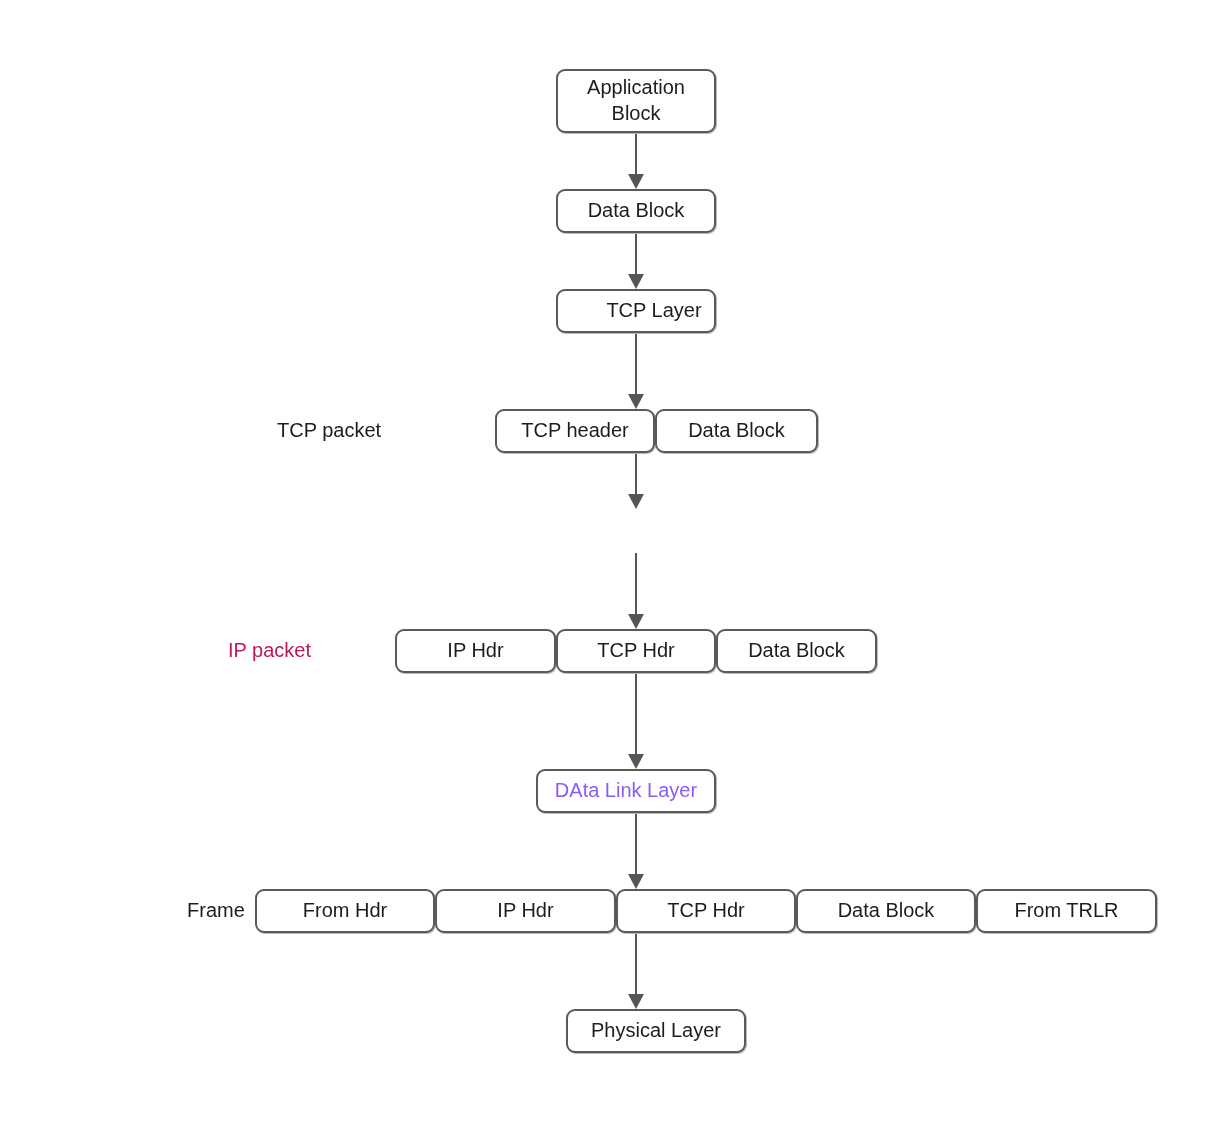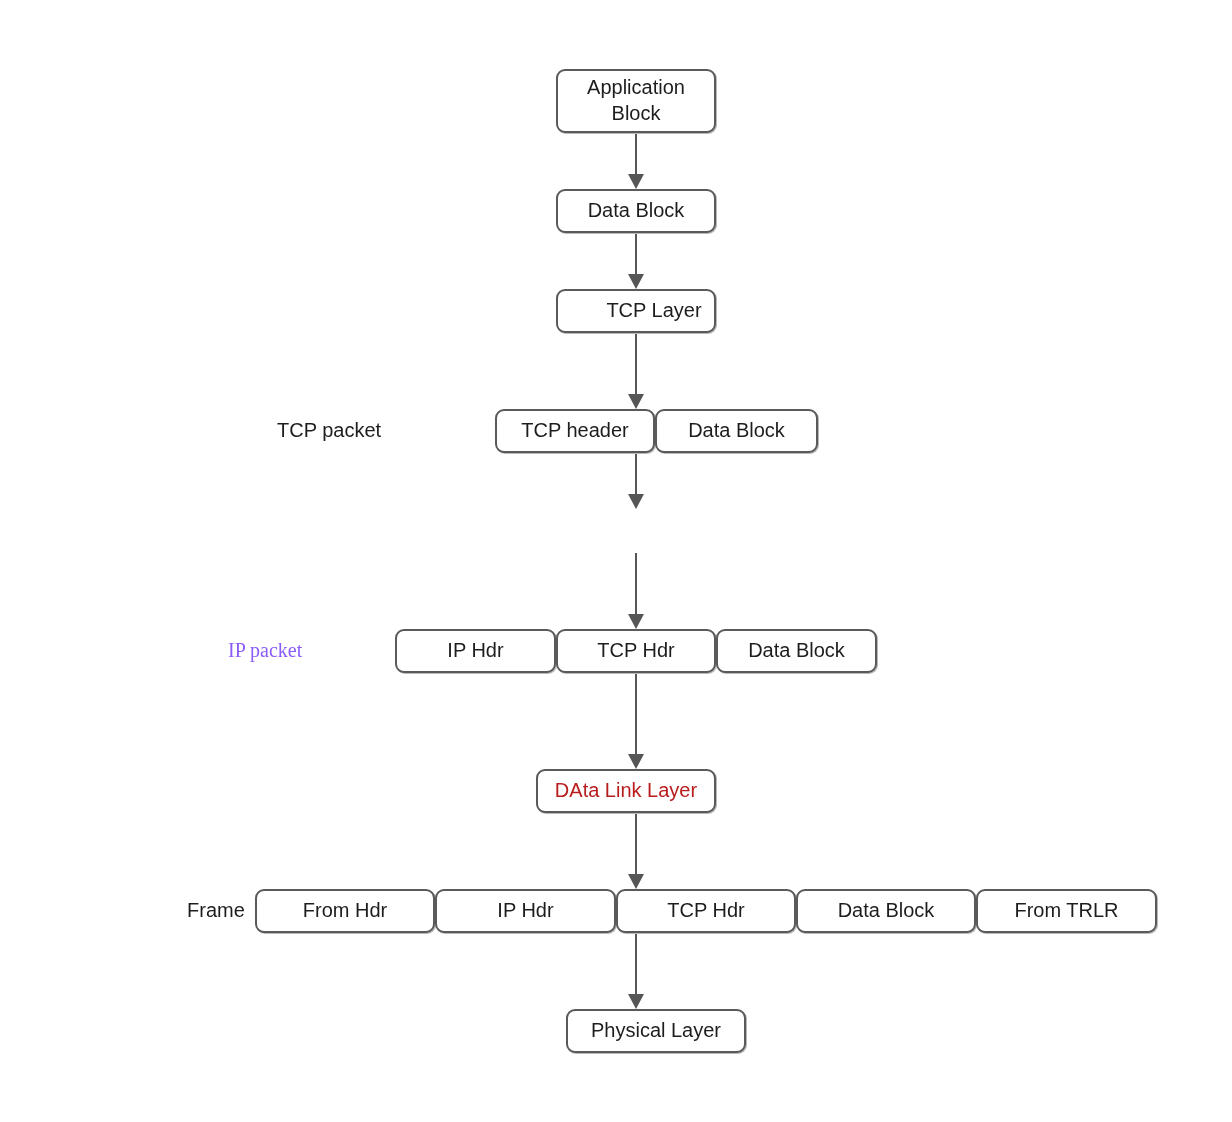--- a/index.html
+++ b/index.html
@@ -106,26 +106,26 @@
       <div class="head" style="border-top-color: rgb(86, 86, 86);"></div>
     </div>
     <div class="arrow" style="left: 626px; top: 933px; width: 20px; height: 76px;">
       <div class="shaft" style="height: 61px; background: rgb(86, 86, 86);"></div>
       <div class="head" style="border-top-color: rgb(86, 86, 86);"></div>
     </div>
     <div class="node" style="left: 556px; top: 69px; width: 160px; height: 64px; border-color: rgb(90, 90, 90); color: rgb(29, 29, 29);">Application
 Block</div>
     <div class="node" style="left: 556px; top: 189px; width: 160px; height: 44px; border-color: rgb(90, 90, 90); color: rgb(29, 29, 29);">Data Block</div>
     <div class="node" style="left: 556px; top: 289px; width: 160px; height: 44px; border-color: rgb(90, 90, 90); color: rgb(29, 29, 29); padding-left: 36px;">TCP Layer</div>
-    <div class="node" style="left: 536px; top: 769px; width: 180px; height: 44px; border-color: rgb(90, 90, 90); color: #b91c1c;">DAta Link Layer</div>
+    <div class="node" style="left: 536px; top: 769px; width: 180px; height: 44px; border-color: rgb(90, 90, 90); color: #8b5cf6;">DAta Link Layer</div>
     <div class="node" style="left: 566px; top: 1009px; width: 180px; height: 44px; border-color: rgb(90, 90, 90); color: rgb(29, 29, 29);">Physical Layer</div>
     <div class="row-label" style="left: 277px; top: 419px; color: rgb(29, 29, 29);">TCP packet</div>
     <div class="node" style="left: 495px; top: 409px; width: 160px; height: 44px; border-color: rgb(90, 90, 90); color: rgb(29, 29, 29);">TCP header</div>
     <div class="node" style="left: 655px; top: 409px; width: 163px; height: 44px; border-color: rgb(90, 90, 90); color: rgb(29, 29, 29);">Data Block</div>
-    <div class="row-label" style="left: 228px; top: 639px; color: #8b5cf6; font-family: Liberation Serif, serif;">IP packet</div>
+    <div class="row-label" style="left: 228px; top: 639px; color: #be185d;">IP packet</div>
     <div class="node" style="left: 395px; top: 629px; width: 161px; height: 44px; border-color: rgb(90, 90, 90); color: rgb(29, 29, 29);">IP Hdr</div>
     <div class="node" style="left: 556px; top: 629px; width: 160px; height: 44px; border-color: rgb(90, 90, 90); color: rgb(29, 29, 29);">TCP Hdr</div>
     <div class="node" style="left: 716px; top: 629px; width: 161px; height: 44px; border-color: rgb(90, 90, 90); color: rgb(29, 29, 29);">Data Block</div>
     <div class="row-label" style="left: 167px; top: 899px; color: rgb(29, 29, 29); margin-left: 20px;">Frame</div>
     <div class="node" style="left: 255px; top: 889px; width: 180px; height: 44px; border-color: rgb(90, 90, 90); color: rgb(29, 29, 29);">From Hdr</div>
     <div class="node" style="left: 435px; top: 889px; width: 181px; height: 44px; border-color: rgb(90, 90, 90); color: rgb(29, 29, 29);">IP Hdr</div>
     <div class="node" style="left: 616px; top: 889px; width: 180px; height: 44px; border-color: rgb(90, 90, 90); color: rgb(29, 29, 29);">TCP Hdr</div>
     <div class="node" style="left: 796px; top: 889px; width: 180px; height: 44px; border-color: rgb(90, 90, 90); color: rgb(29, 29, 29);">Data Block</div>
     <div class="node" style="left: 976px; top: 889px; width: 181px; height: 44px; border-color: rgb(90, 90, 90); color: rgb(29, 29, 29);">From TRLR</div>
   </div>

